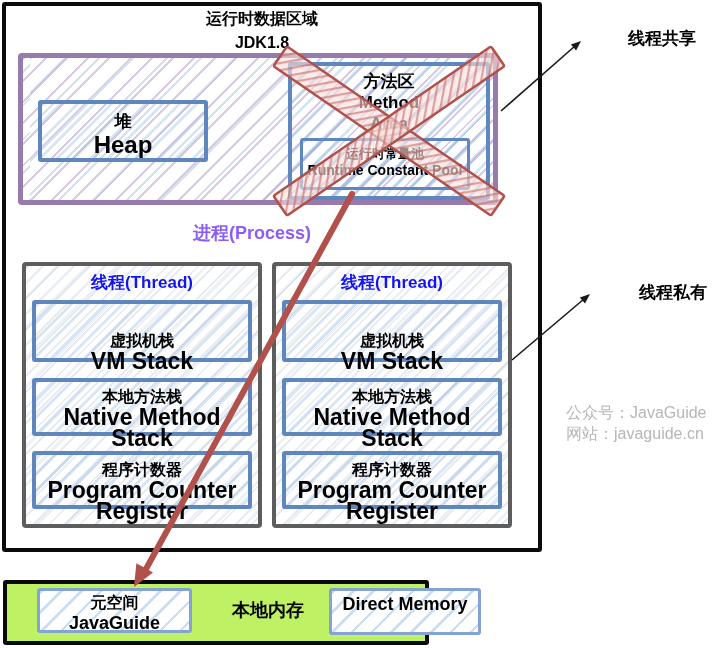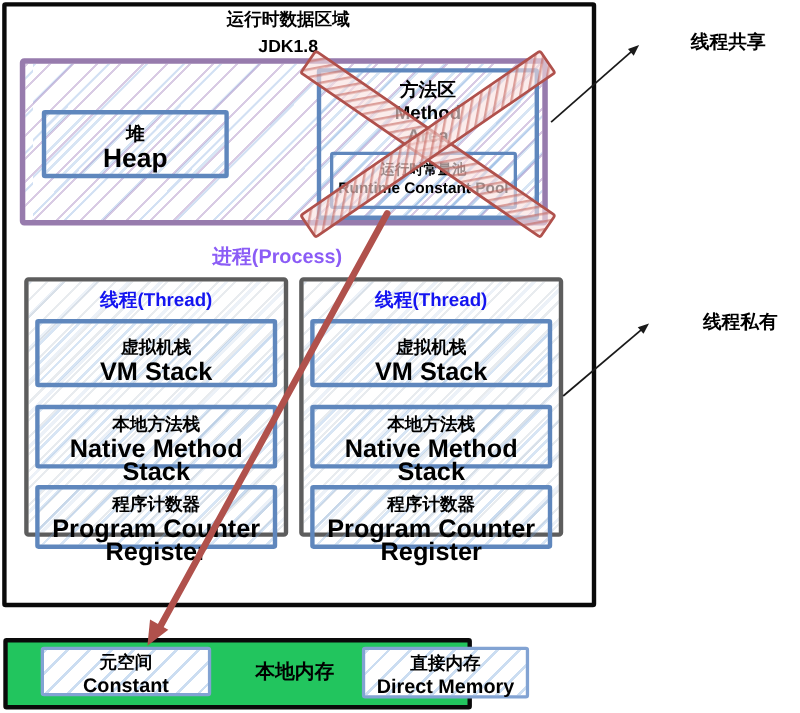--- a/index.html
+++ b/index.html
@@ -3,21 +3,21 @@
 <meta charset="utf-8">
 <style>
   html,body{margin:0;padding:0;background:#ffffff;}
   .canvas{
     position:relative;width:727px;height:648px;background:#ffffff;overflow:hidden;
     font-family:"Liberation Sans","DejaVu Sans",sans-serif;color:#000;
   }
   .abs{position:absolute;box-sizing:border-box;}
   
   .outer-box{left:2px;top:2px;width:540px;height:550px;border:4px solid #0a0a0a;border-radius:3px;background:transparent;}
-  .bottom-box{left:3px;top:580px;width:426px;height:65px;border:4px solid #0a0a0a;border-radius:3px;background:#22c55e;}
+  .bottom-box{left:3px;top:580px;width:426px;height:65px;border:4px solid #0a0a0a;border-radius:3px;background:#bef264;}
   
   .title-line{left:0;width:524px;text-align:center;font-weight:bold;font-size:16px;line-height:24px;}
   
   .purple-region{
     left:18px;top:53px;width:480px;height:152px;
     border:5px solid #977bad;border-radius:4px;
     background:
       repeating-linear-gradient(135deg, rgba(164,131,191,0.42) 0 2px, rgba(0,0,0,0) 2px 15px),
       repeating-linear-gradient(135deg, rgba(142,178,226,0.40) 0 2px, rgba(0,0,0,0) 2px 24px);
     background-position:0 0,7px 0;
@@ -32,31 +32,31 @@
   .heap-en{font-size:24px;line-height:24px;text-align:center;}
   .method-box{left:288px;top:62px;width:202px;height:138px;padding-top:5px;}
   .method-zh{font-size:17px;line-height:21px;}
   .method-en{font-size:17px;line-height:21px;}
   .rcp-box{left:8px;top:72px;width:170px;height:52px;border-width:3px;padding-top:4px;}
   .rcp-zh{font-size:13px;line-height:17px;}
   .rcp-en{font-size:14px;line-height:17px;}
   
   .process-label{left:152px;top:221px;width:200px;text-align:center;font-weight:bold;font-size:18px;color:#8b5cf6;}
   .thread-box{
-    top:252px;width:240px;height:236px;
+    top:262px;width:240px;height:266px;
     border:4px solid #5d5d5d;border-radius:4px;
     background:
       repeating-linear-gradient(135deg, rgba(120,140,160,0.17) 0 2px, rgba(0,0,0,0) 2px 11px),
       repeating-linear-gradient(135deg, rgba(110,150,200,0.13) 0 3px, rgba(0,0,0,0) 3px 21px);
   }
   .tb-left{left:22px;}
   .tb-right{left:272px;}
   .thread-title{position:absolute;left:0;top:5px;width:100%;text-align:center;font-weight:bold;font-size:17px;color:#1414f0;}
   .inner-box{position:absolute;left:6px;width:220px;box-sizing:border-box;}
-  .ib-vm{top:34px;height:62px;padding-top:12px;}
+  .ib-vm{top:34px;height:62px;padding-top:26px;}
   .ib-nm{top:112px;height:58px;padding-top:4px;}
   .ib-pc{top:185px;height:58px;padding-top:4px;}
   .ib-zh{font-size:16px;line-height:21px;}
   .ib-en{font-size:23px;line-height:21px;}
   
   .meta-box{left:30px;top:4px;width:155px;height:45px;border-width:3px;border-color:#82a3d3;padding-top:2px;
     background:#fff repeating-linear-gradient(135deg, rgba(140,180,225,0.45) 0 2.5px, rgba(0,0,0,0) 2.5px 14px);}
   .direct-box{left:322px;top:4px;width:152px;height:47px;border-width:3px;border-color:#82a3d3;padding-top:3px;
     background:#fff repeating-linear-gradient(135deg, rgba(140,180,225,0.45) 0 2.5px, rgba(0,0,0,0) 2.5px 14px);}
   .nm-zh{font-size:16px;line-height:20px;}
@@ -127,31 +127,34 @@
     </div>
     <div class="blue-box inner-box ib-pc">
       <div class="ib-zh">程序计数器</div>
       <div class="ib-en">Program Counter Register</div>
     </div>
   </div>
 
   <div class="abs bottom-box">
     <div class="abs blue-box meta-box">
       <div class="nm-zh">元空间</div>
-      <div class="nm-en">Constant</div>
+      <div class="nm-en">JavaGuide</div>
     </div>
     <div class="abs native-label">本地内存</div>
     <div class="abs blue-box direct-box">
-      <div class="nm-zh">直接内存</div>
       <div class="nm-en">Direct Memory</div>
     </div>
   </div>
 
   <div class="abs side-label lbl-shared">线程共享</div>
   <div class="abs side-label lbl-private">线程私有</div>
+  <div class="abs watermark">
+    <div>公众号：JavaGuide</div>
+    <div>网站：javaguide.cn</div>
+  </div>
 
   <svg class="abs overlay" viewBox="0 0 727 648" xmlns="http://www.w3.org/2000/svg">
     <defs>
       <pattern id="redHatch" width="7" height="7" patternUnits="userSpaceOnUse" patternTransform="rotate(45)">
         <rect width="7" height="7" fill="rgba(248,224,222,0.62)"></rect>
         <rect width="2.2" height="7" fill="rgba(196,96,90,0.55)"></rect>
       </pattern>
     </defs>
 
     <g>

